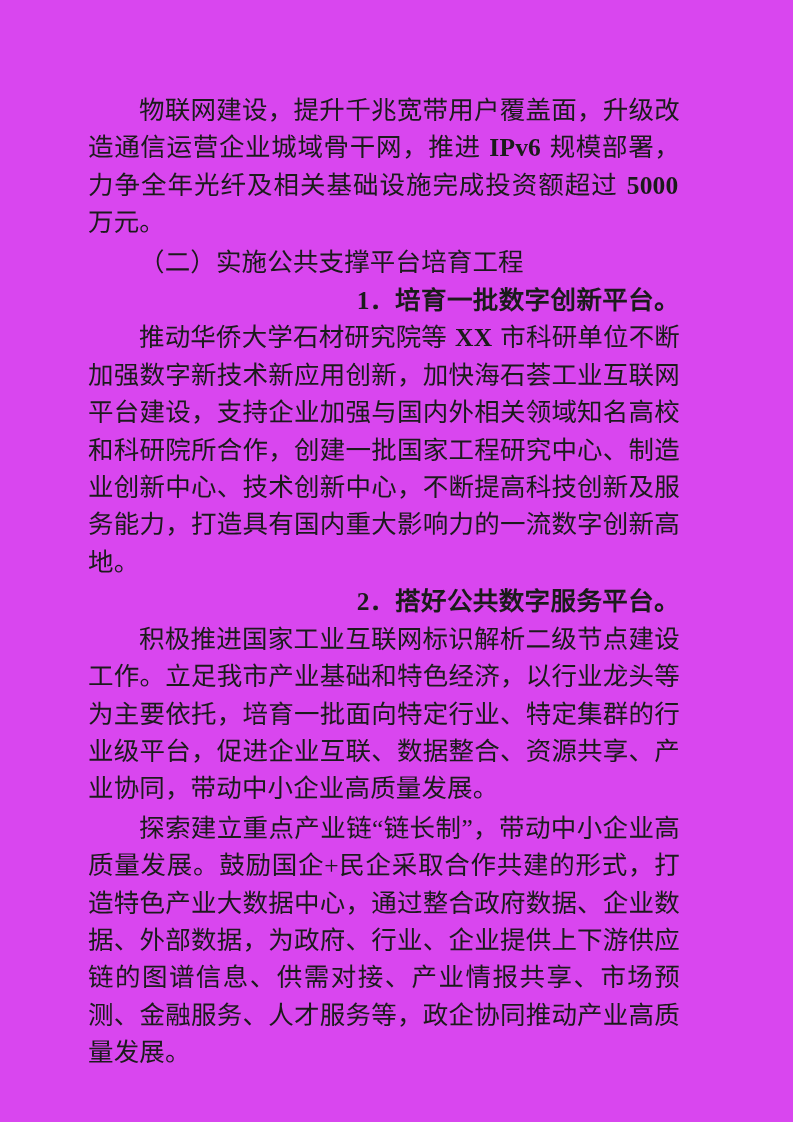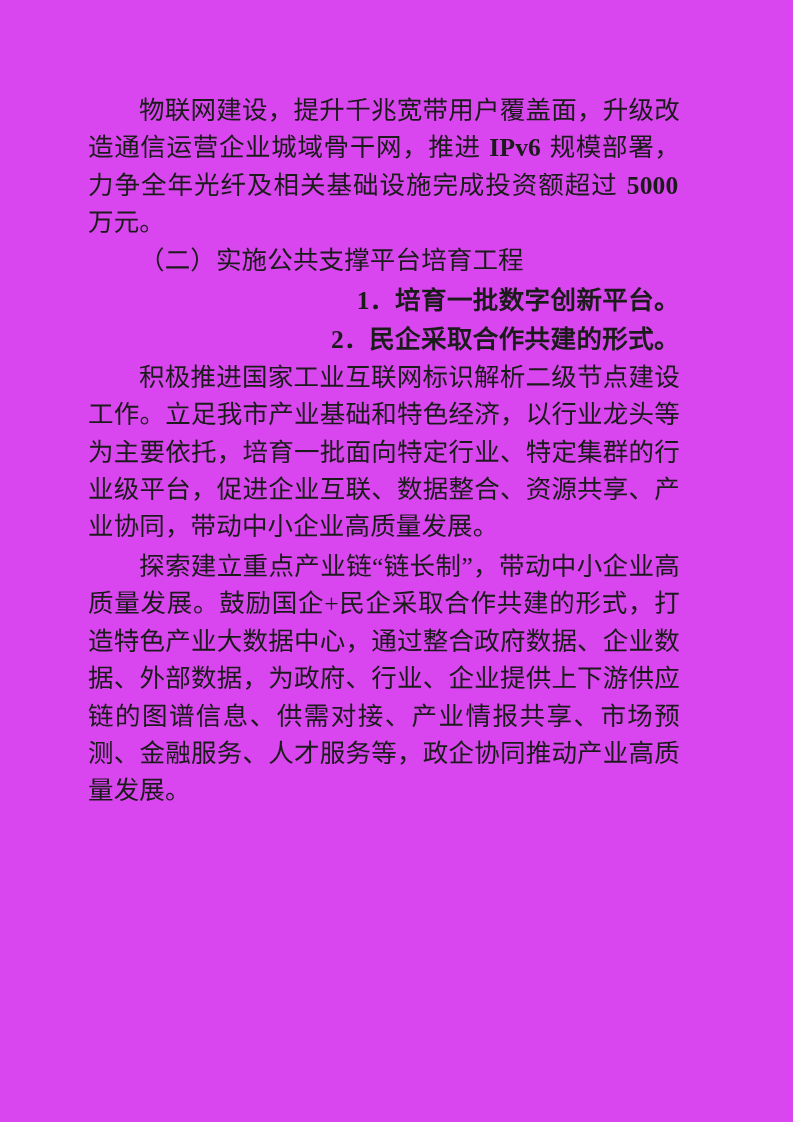--- a/index.html
+++ b/index.html
@@ -43,21 +43,20 @@
   
   .para {
     text-indent: 51px;
   }
 
   
   .heading-section {
     text-indent: 51px;
     text-align: left;
     margin-top: 1px;
-    font-family: Liberation Mono, monospace;
   }
 
   
   .heading-item {
     text-indent: 51px;
     text-align: right;
     font-weight: 700;
     letter-spacing: 0.4px;
   }
   .heading-item .num {
@@ -87,24 +86,25 @@
     <p class="blk para">物联网建设，提升千兆宽带用户覆盖面，升级改造通信运营企业城域骨干网，推进 <span class="lat">IPv6</span> 规模部署，力争全年光纤及相关基础设施完成投资额超过 <span class="lat">5000</span> 万元。</p>
 
     <div class="gap-sm"></div>
 
     <p class="blk heading-section">（二）实施公共支撑平台培育工程</p>
 
     <div class="gap-sm"></div>
 
     <p class="blk heading-item"><span class="num">1．</span><span>培育一批数字创新平台。</span></p>
 
+    <p class="blk para">推动华侨大学石材研究院等 <span class="lat">XX</span> 市科研单位不断加强数字新技术新应用创新，加快海石荟工业互联网平台建设，支持企业加强与国内外相关领域知名高校和科研院所合作，创建一批国家工程研究中心、制造业创新中心、技术创新中心，不断提高科技创新及服务能力，打造具有国内重大影响力的一流数字创新高地。</p>
 
     <div class="gap-md"></div>
 
-    <p class="blk heading-item"><span class="num">2．</span><span>民企采取合作共建的形式。</span></p>
+    <p class="blk heading-item"><span class="num">2．</span><span>搭好公共数字服务平台。</span></p>
 
     <p class="blk para">积极推进国家工业互联网标识解析二级节点建设工作。立足我市产业基础和特色经济，以行业龙头等为主要依托，培育一批面向特定行业、特定集群的行业级平台，促进企业互联、数据整合、资源共享、产业协同，带动中小企业高质量发展。</p>
 
     <div class="gap-md"></div>
 
 
     <p class="blk para">探索建立重点产业链“链长制”，带动中小企业高质量发展。鼓励国企+民企采取合作共建的形式，打造特色产业大数据中心，通过整合政府数据、企业数据、外部数据，为政府、行业、企业提供上下游供应链的图谱信息、供需对接、产业情报共享、市场预测、金融服务、人才服务等，政企协同推动产业高质量发展。</p>
 
   </div>
 </div>

